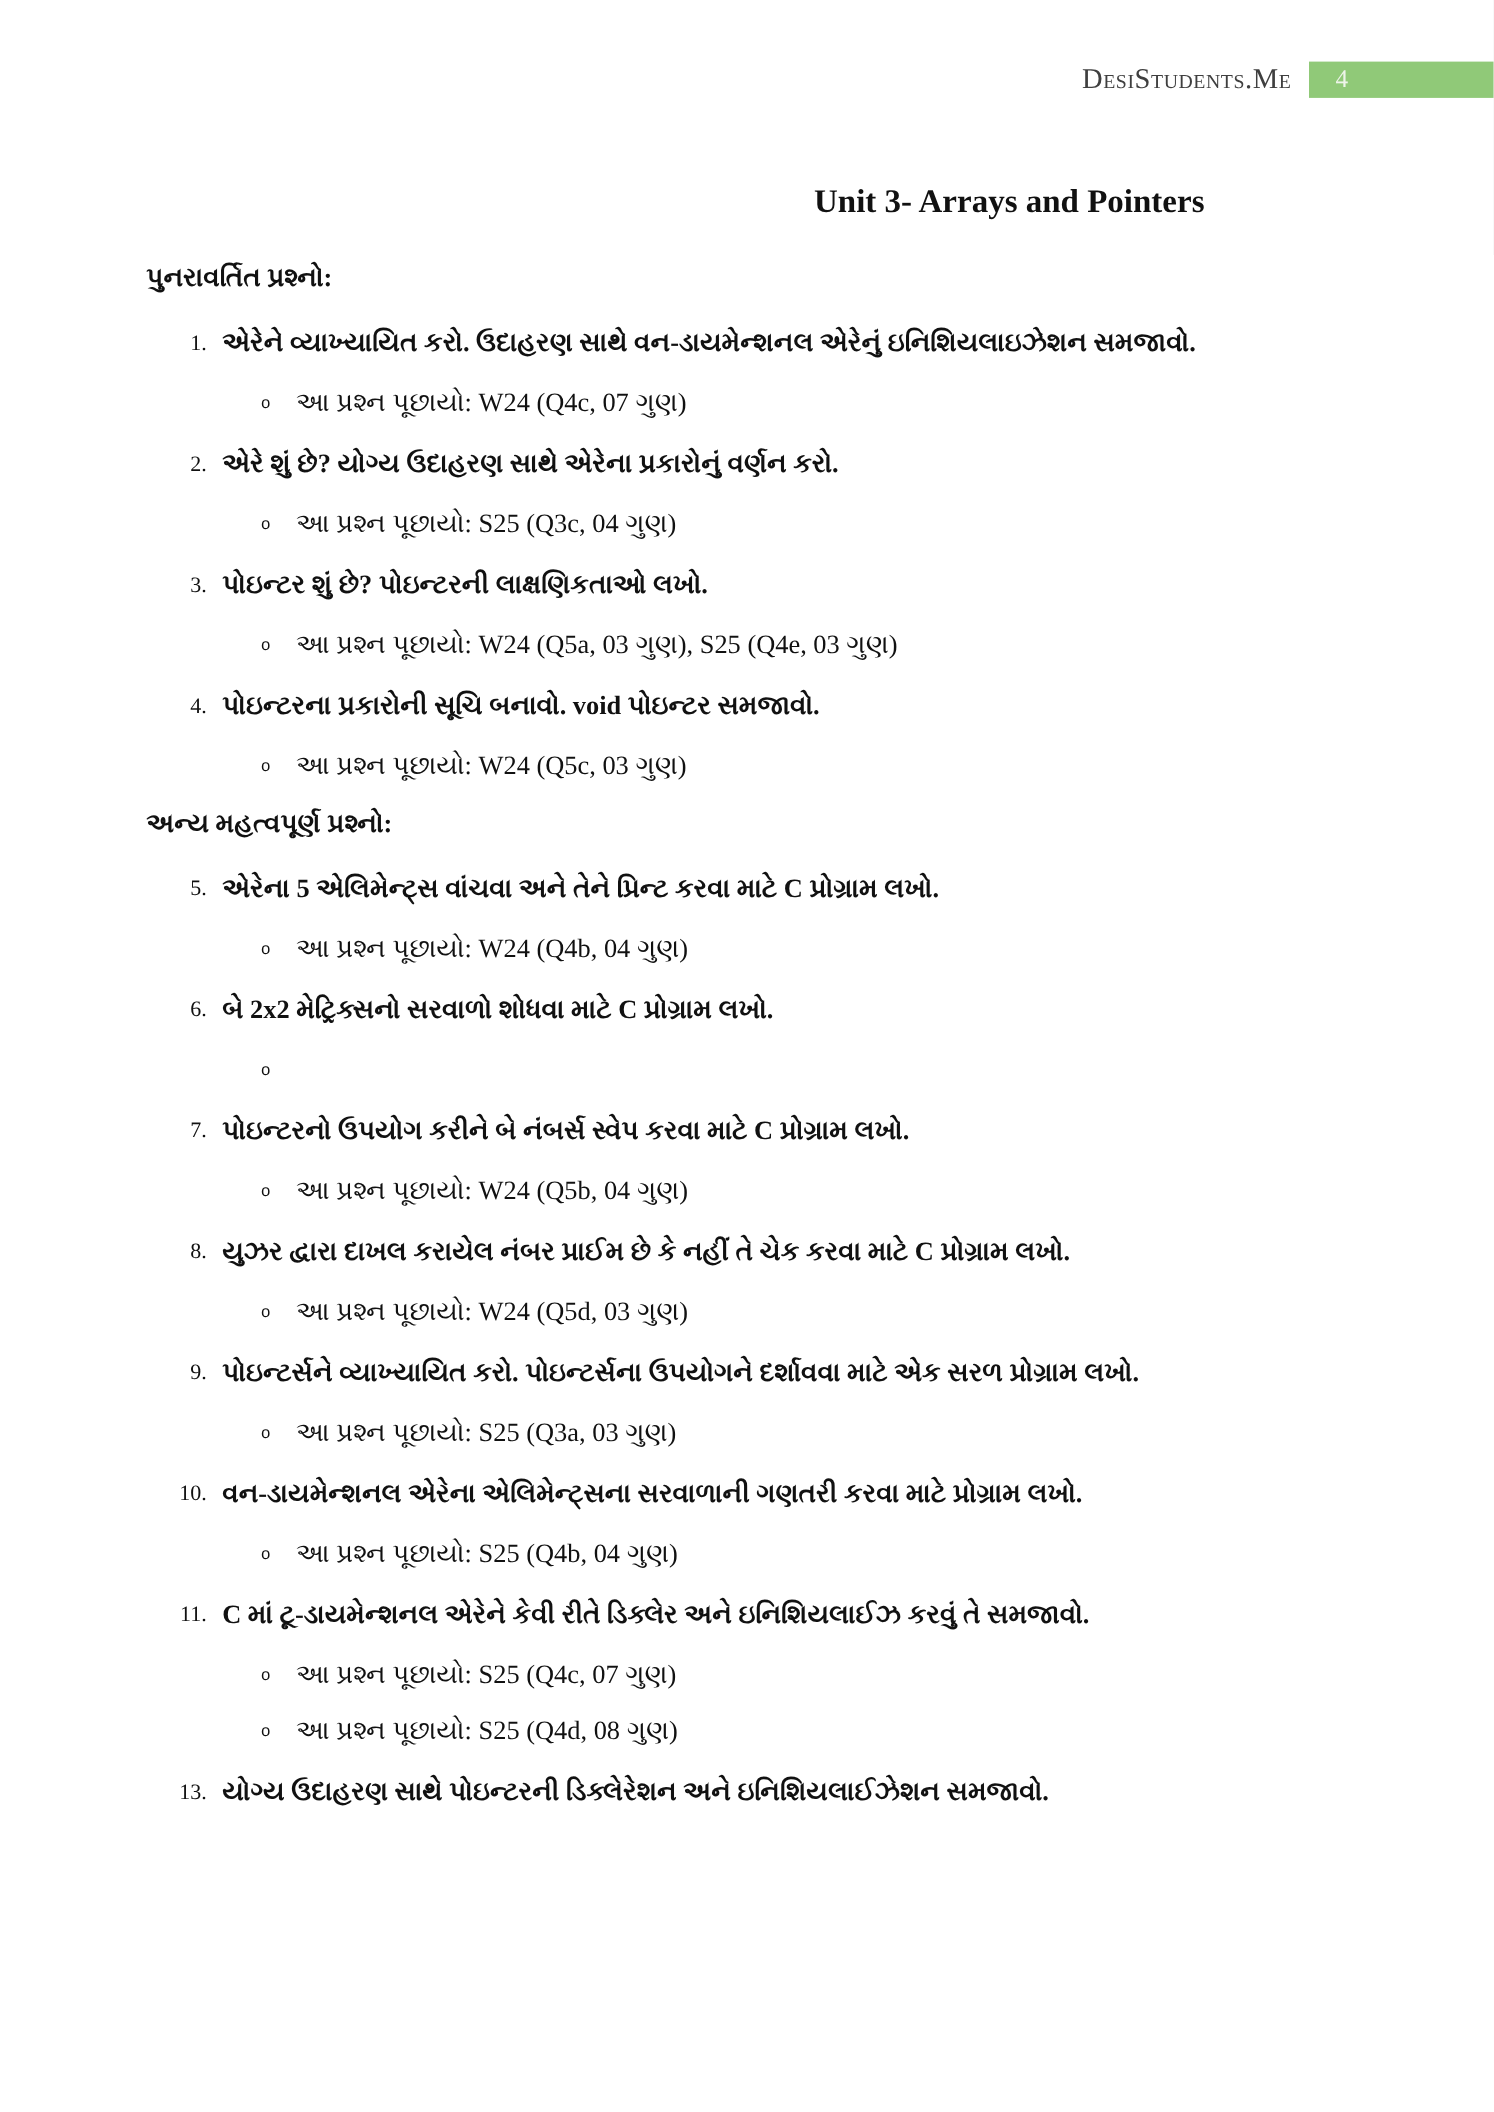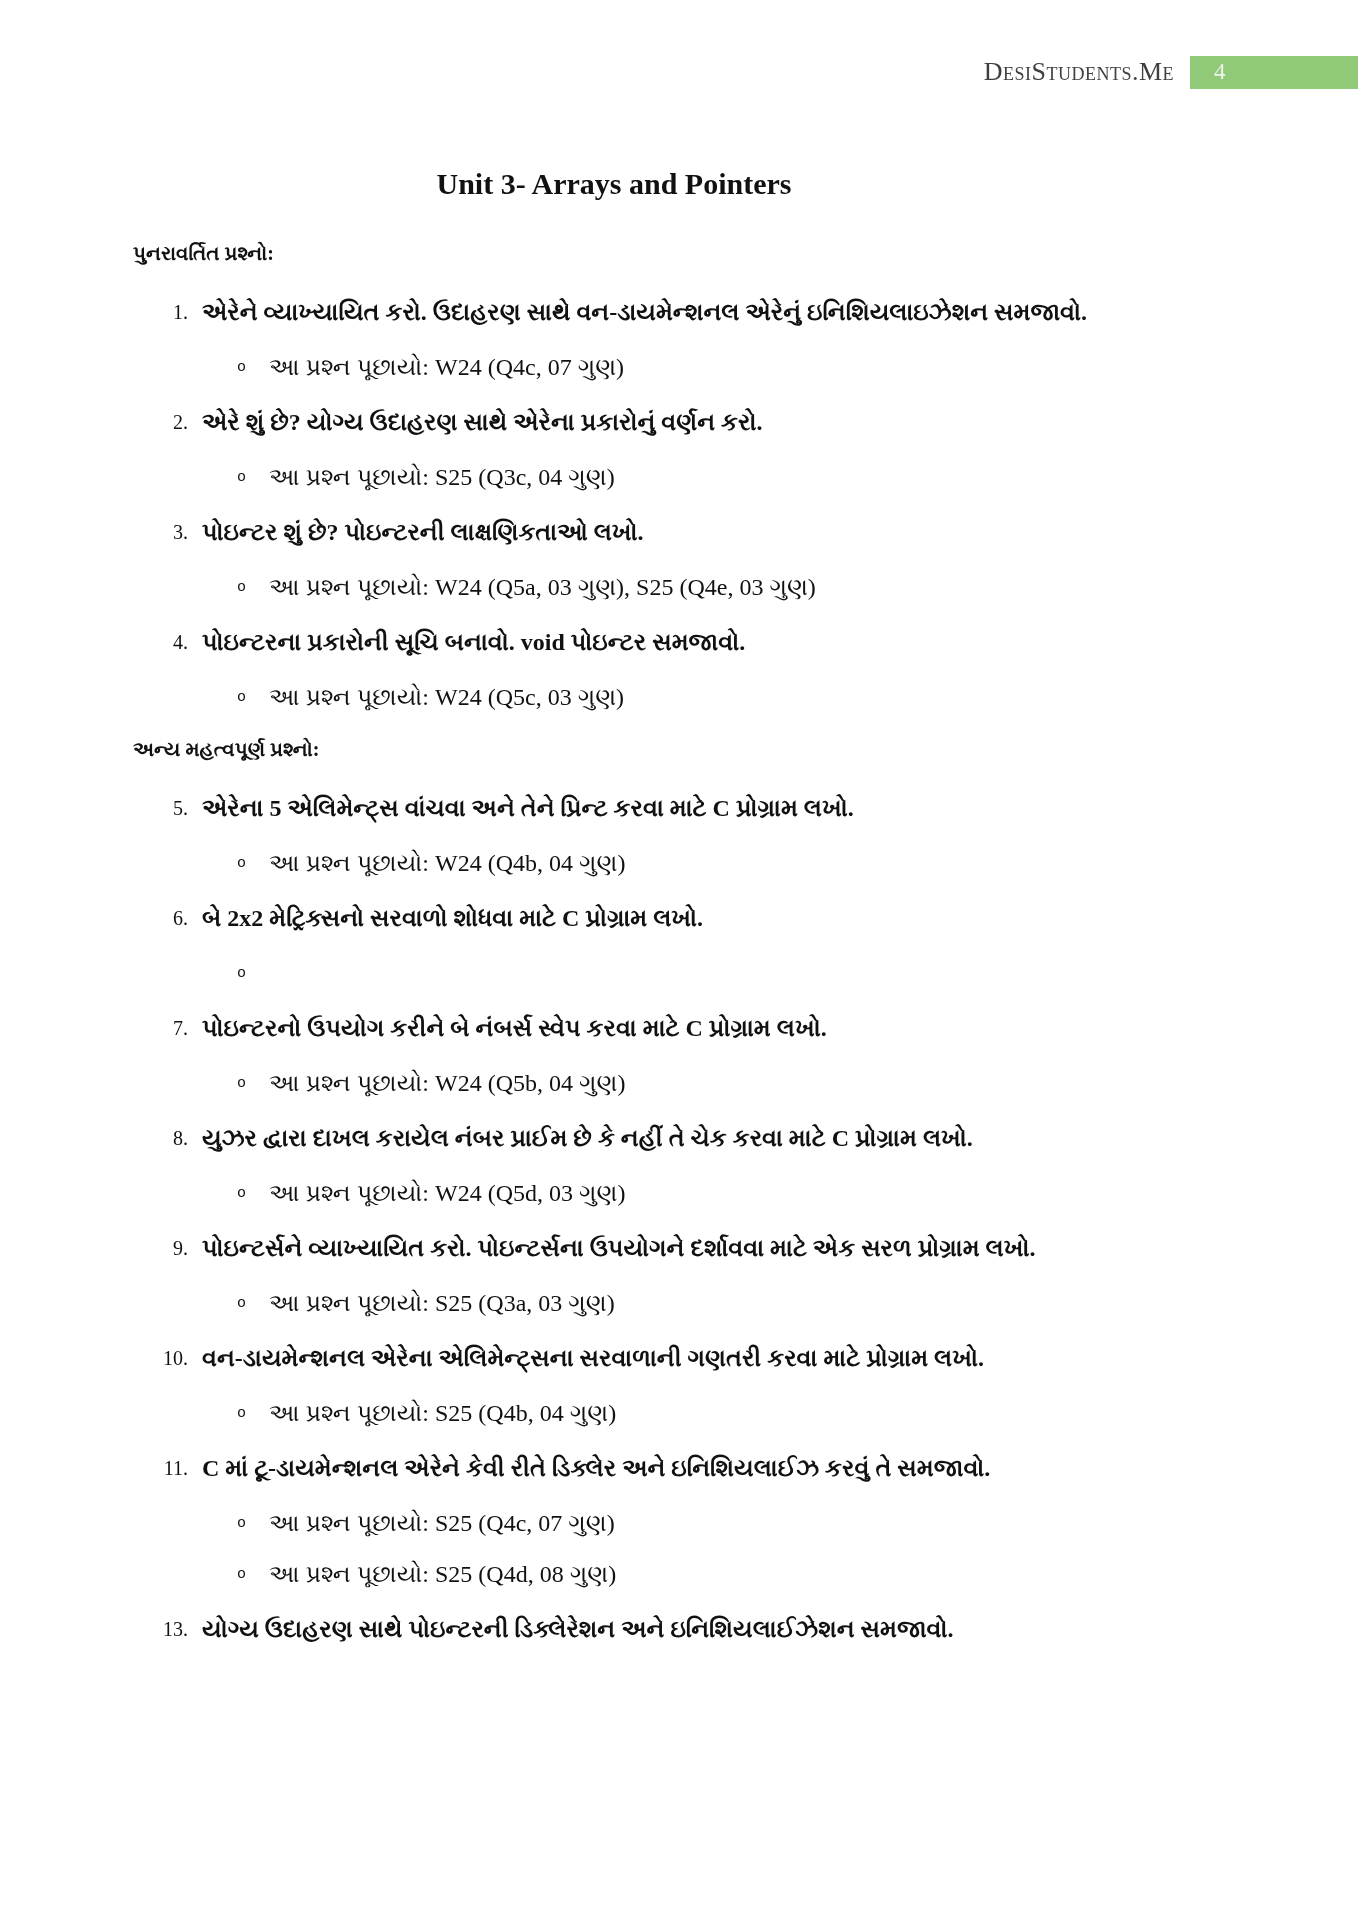--- a/index.html
+++ b/index.html
@@ -40,27 +40,27 @@
   
   .content {
     position:absolute;
     top:167px; left:133px;
     width:962px;
   }
   .doc-title {
     font-family:"Liberation Serif", serif;
     font-weight:bold;
     font-size:30px;
-    text-align:center;
+    text-align:right;
     line-height:34px;
     margin:0 0 37px 0;
   }
   .section-heading {
     font-weight:bold;
-    font-size:20px;
+    font-size:24px;
     line-height:30px;
     margin:0 0 26px 0;
   }
   .q-item { margin:0; }
   .q-row { display:flex; align-items:flex-start; margin-bottom:22px; }
   .q-num {
     flex:0 0 55px;
     text-align:right;
     font-size:20px;
     line-height:37px;

